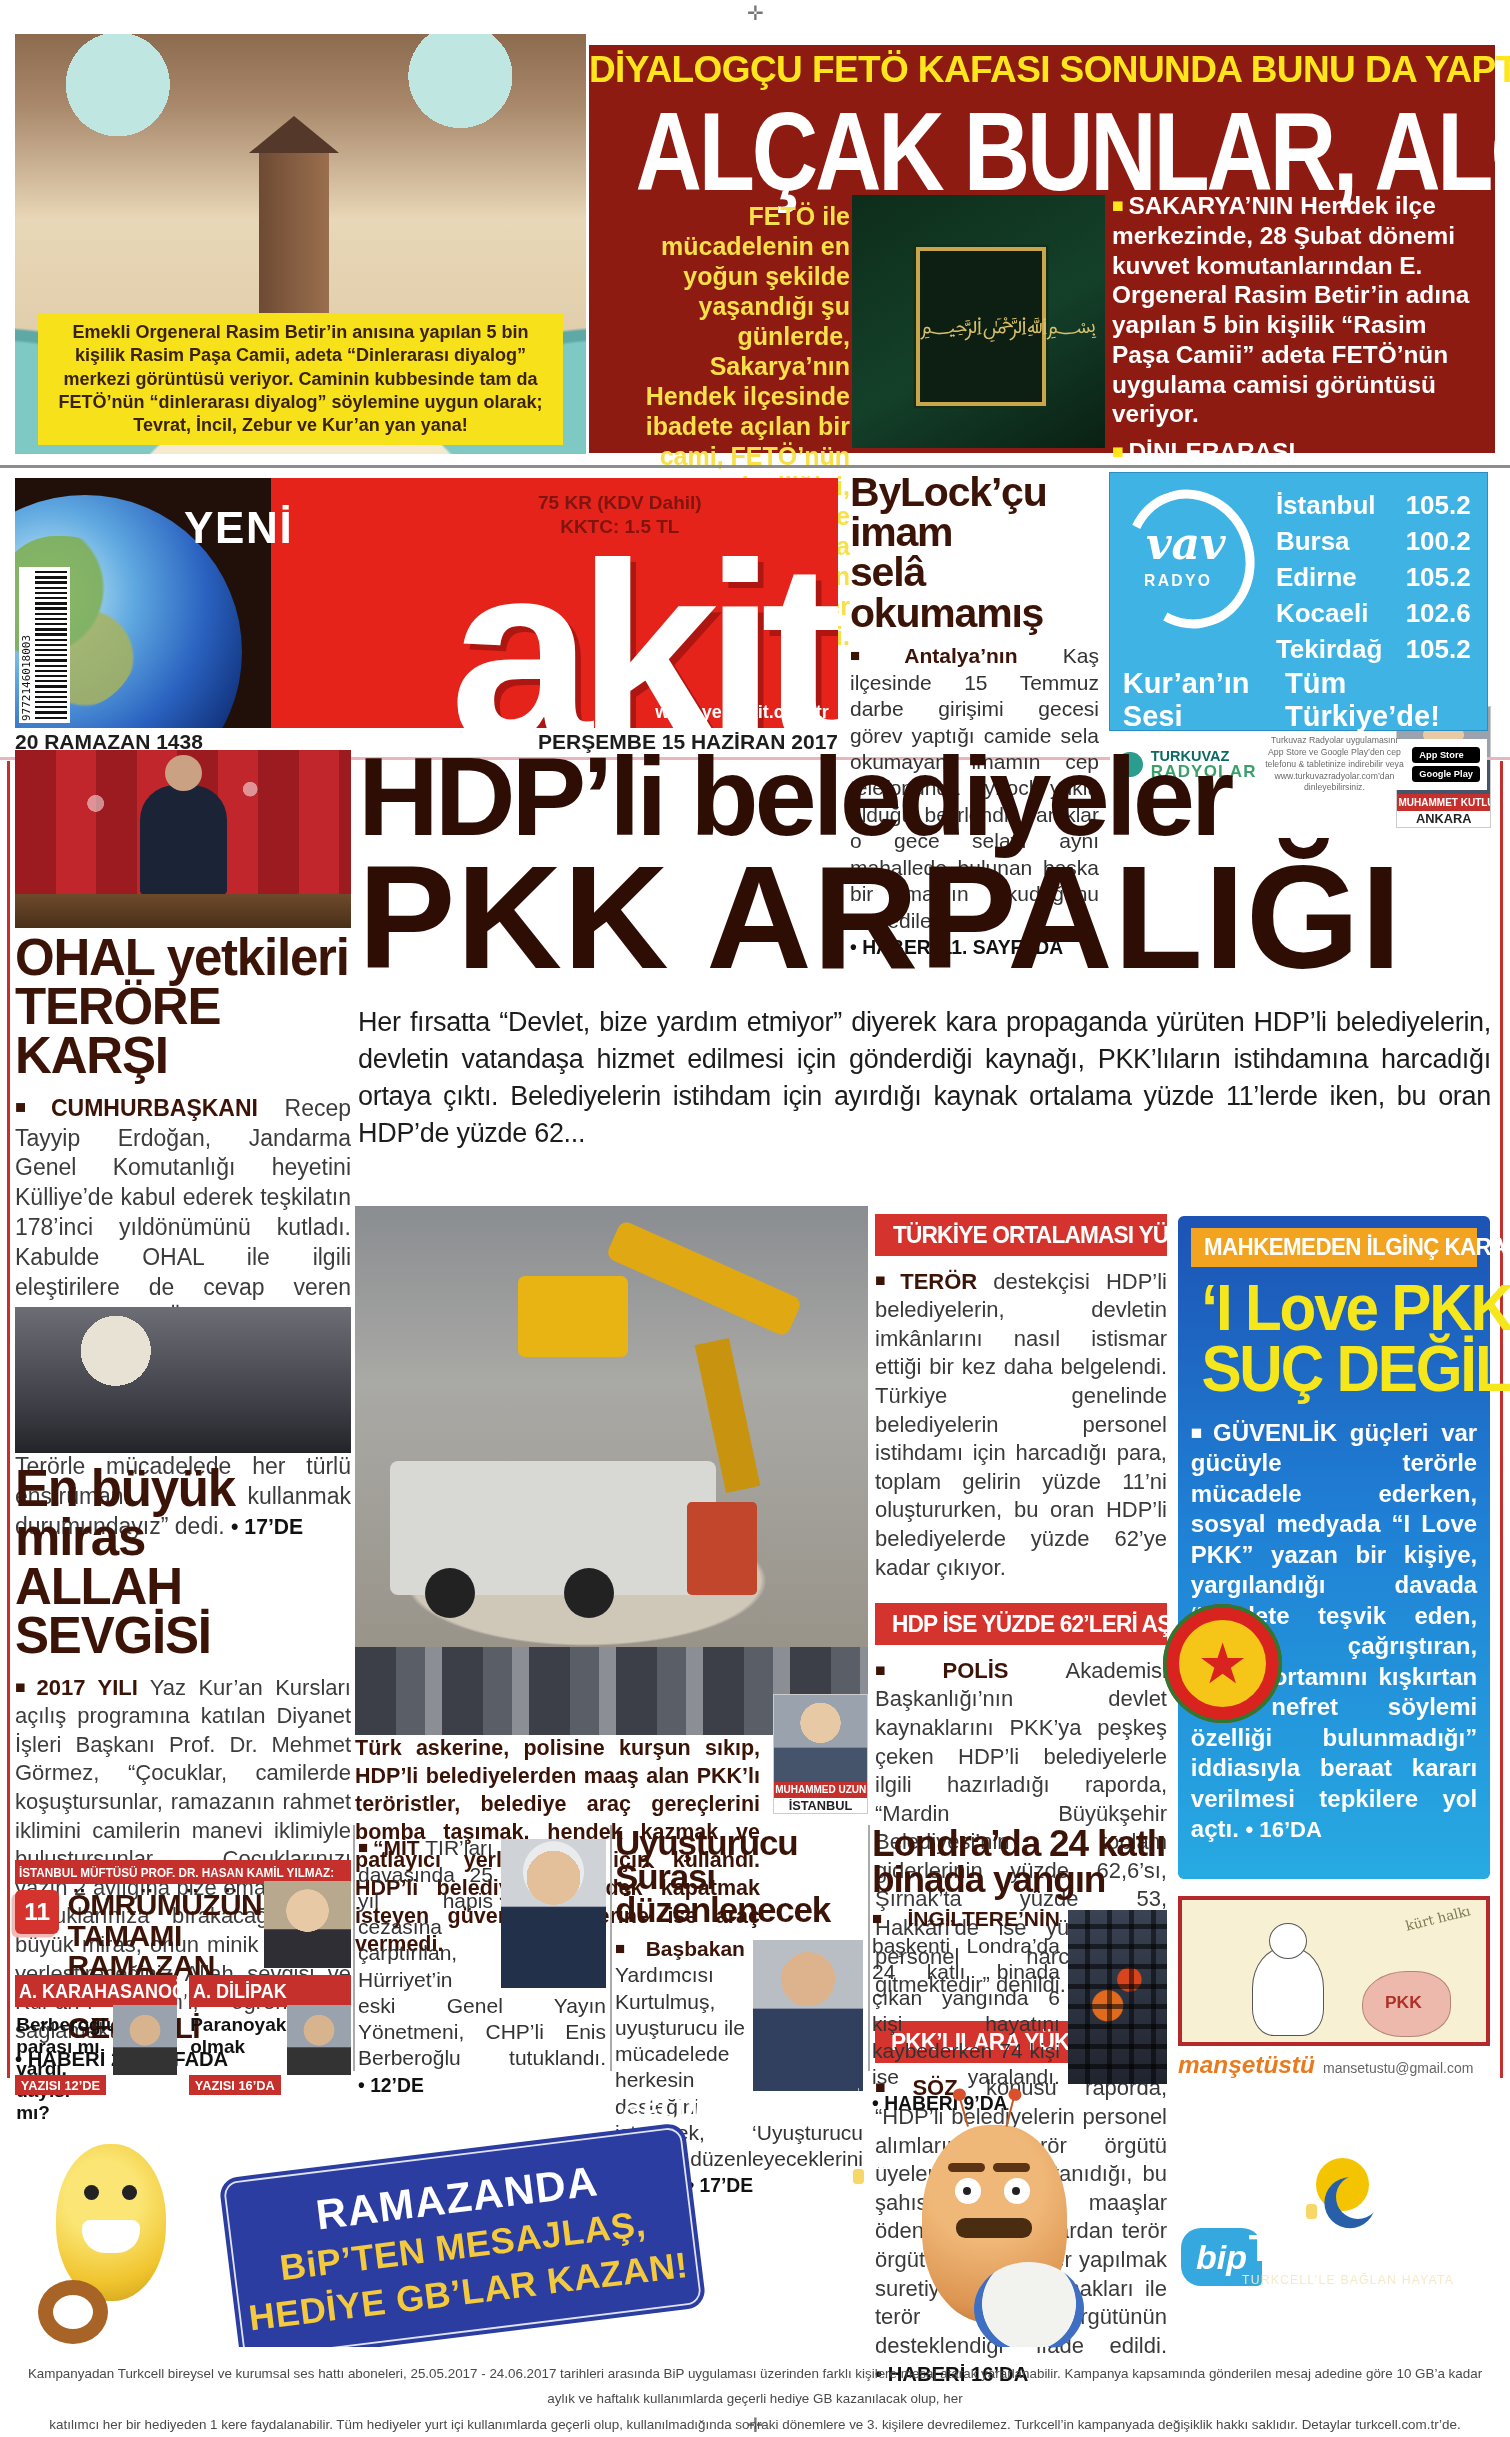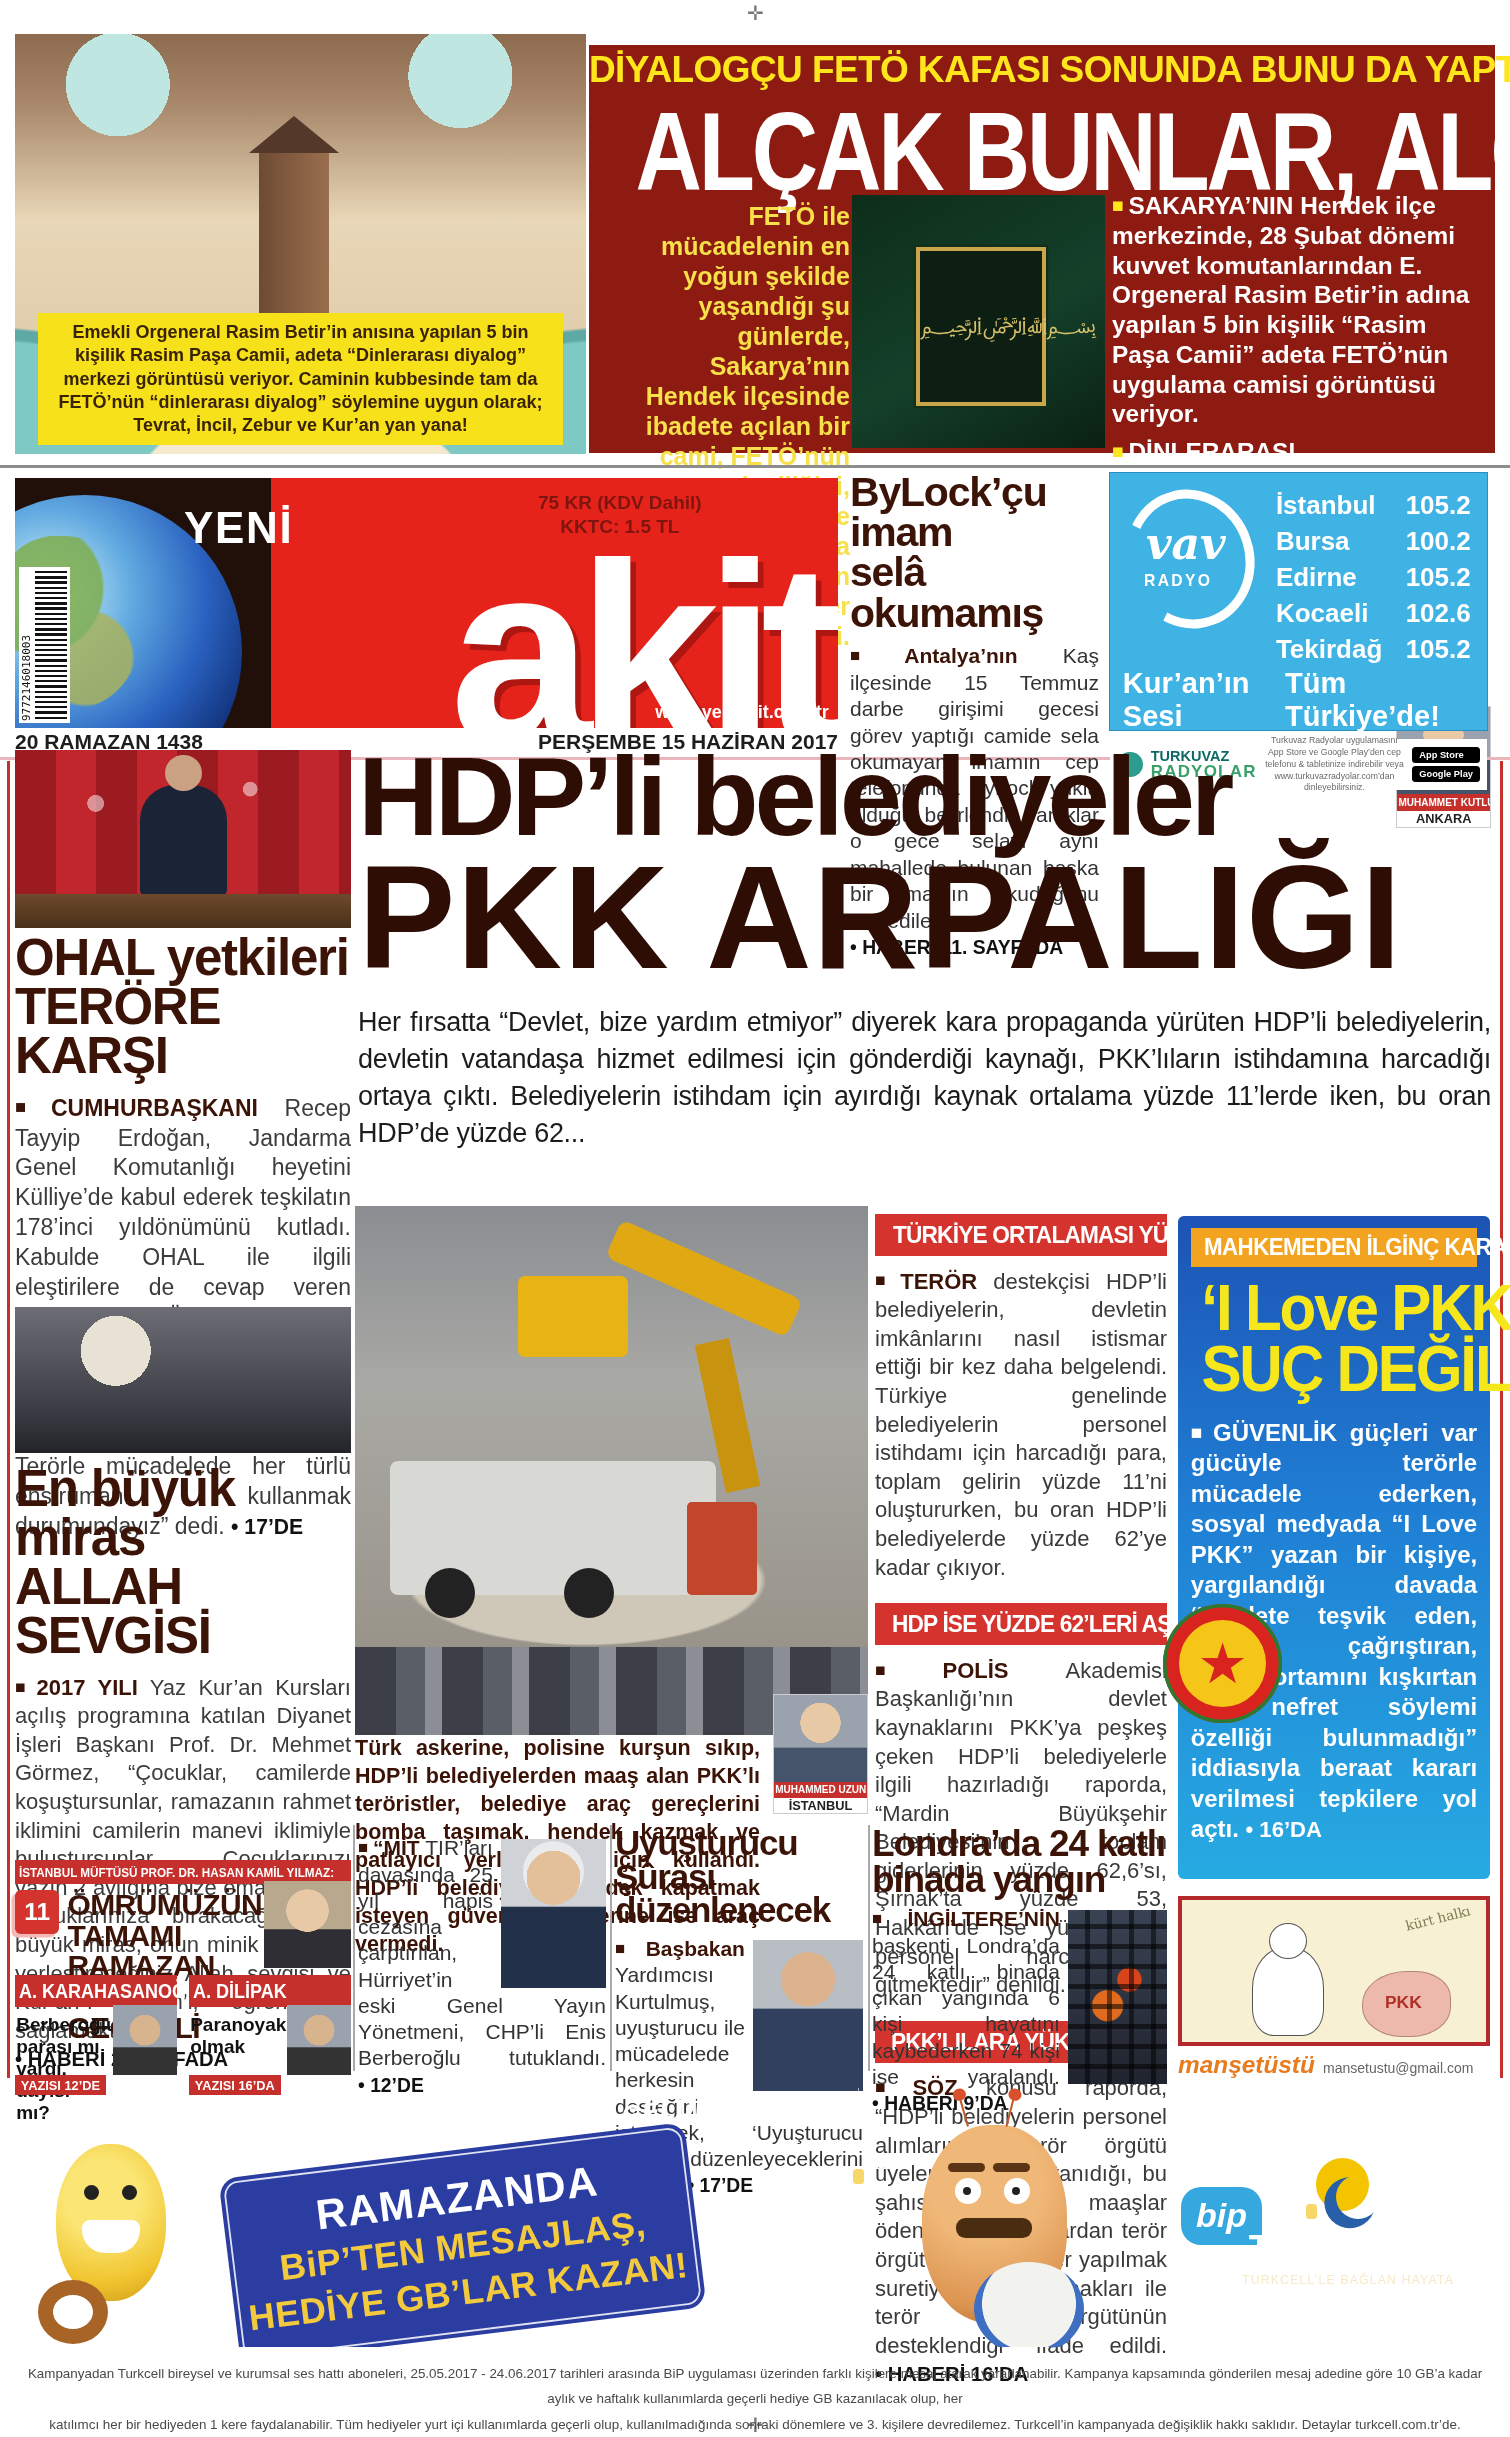--- a/index.html
+++ b/index.html
@@ -219,21 +219,21 @@
   .drummer .ant{position:absolute;top:-27px;left:41px;width:2.3px;height:29px;background:#c05a2a;transform:rotate(-16deg);}
   .drummer .ant.r{left:87px;transform:rotate(14deg);}
   .drummer .ant:after{content:"";position:absolute;top:-10.5px;left:-5.2px;width:12.8px;height:12.8px;border-radius:50%;background:#d8512c;}
   .drummer .eye{position:absolute;left:33px;top:53px;width:25.6px;height:25.6px;border-radius:50%;background:#fff;box-shadow:49px 0 0 #fff;}
   .drummer .eye:after{content:"";position:absolute;left:8.1px;top:9.3px;width:8.1px;height:8.1px;border-radius:50%;background:#222;box-shadow:49px 0 0 #222;}
   .drummer .brow{position:absolute;left:25.6px;top:38px;width:37px;height:9.3px;border-radius:4.7px;background:#5a3414;box-shadow:45px 0 0 #5a3414;}
   .drummer .mus{position:absolute;left:34px;top:93px;width:76px;height:20px;border-radius:9.3px;background:#4a2c10;}
   .drum{position:absolute;left:959px;top:174px;width:110px;height:93px;border-radius:50%;
     background:radial-gradient(circle at 50% 45%,#f2f2ee 0 62%,#3f6fc2 63%);}
   .biplogo{position:absolute;left:1157px;top:99px;width:99px;height:99px;border-radius:50%;background:#fff;
-    display:flex;align-items:flex-start;justify-content:center;}
+    display:flex;align-items:flex-end;justify-content:center;}
   .biplogo span{background:#35a8e0;color:#fff;font-weight:800;font-style:italic;font-size:34px;
     padding:9.3px 15px;border-radius:20px 20px 4.7px 20px;}
   .tclogo{position:absolute;right:41px;top:70px;text-align:center;}
   .tcmark{position:relative;width:64px;height:64px;margin:0 auto;}
   .tcmark .y{position:absolute;left:0;top:0;width:53px;height:53px;border-radius:50%;background:#f5c400;}
   .tcmark .b{position:absolute;left:20px;top:17.4px;width:44px;height:44px;border-radius:50%;
     background:transparent;box-shadow:-8.1px 5.8px 0 3.5px #2760a8;}
   .tcname{color:#fff;font-weight:800;font-size:36px;letter-spacing:0.6px;margin-top:5.8px;}
   .tctag{color:#f5e9c8;font-size:12.2px;letter-spacing:1.2px;margin-top:3.5px;}
   .fineprint{left:15px;top:2361px;width:1480px;text-align:center;color:#4a4a4a;font-size:13.4px;line-height:1.9;}

